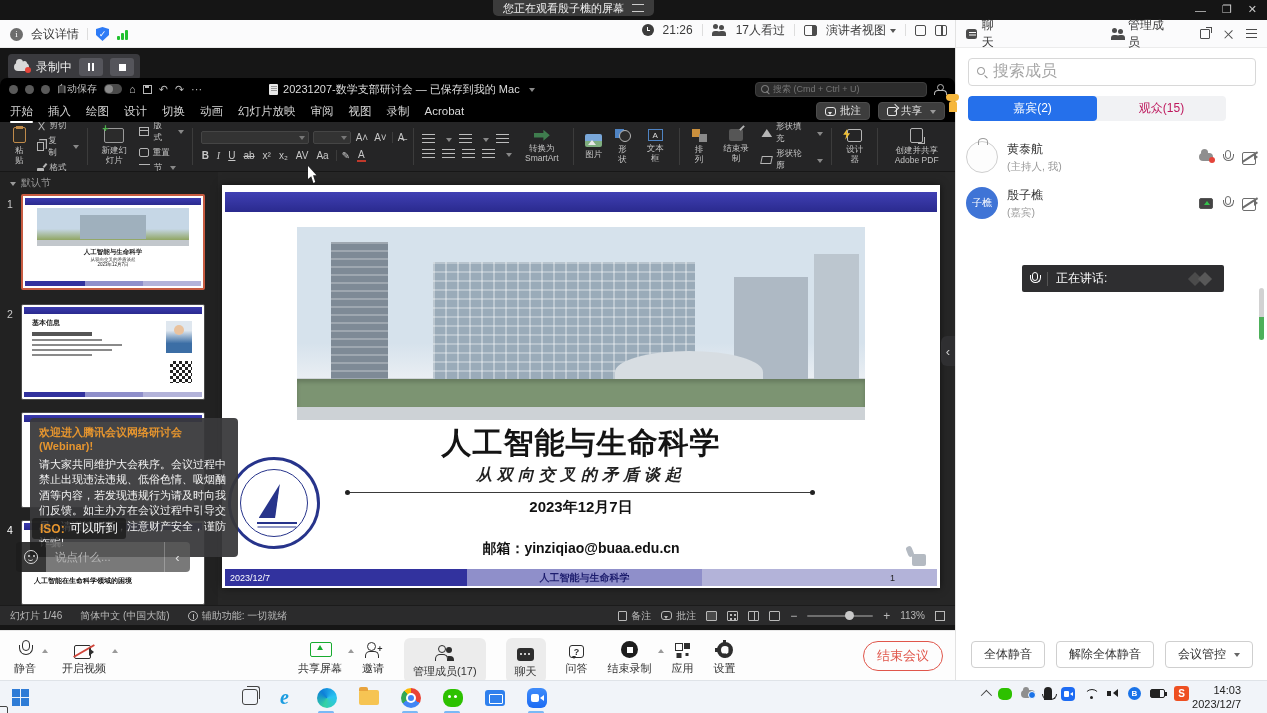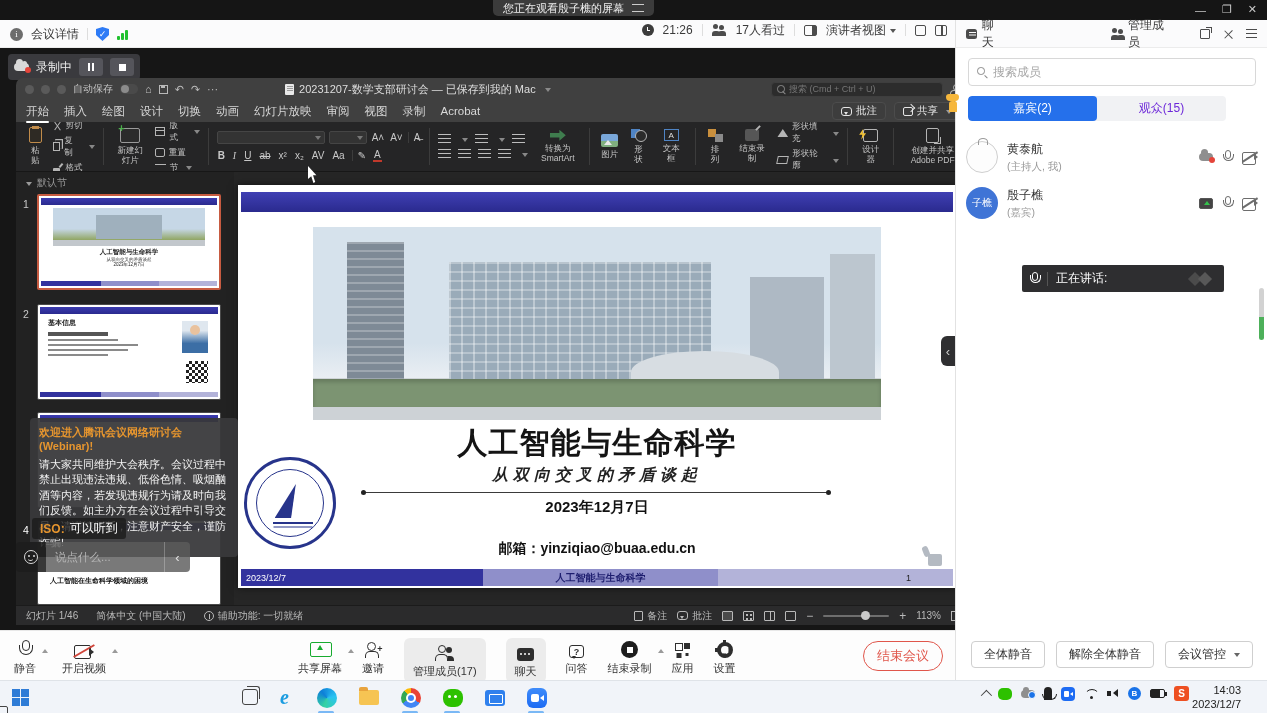--- a/index.html
+++ b/index.html
@@ -43,21 +43,21 @@
 #rec-chip{left:8px;top:6px;height:26px;background:#3a3a3e;border-radius:4px;padding:0 6px;gap:7px;color:#ededed;font-size:12px}
 .i-cloud{width:15px;height:8px;background:#d9d9d9;border-radius:5px;position:relative}
 .i-cloud::before{content:"";position:absolute;left:2px;top:-4px;width:7px;height:7px;background:#d9d9d9;border-radius:50%}
 .i-cloud::after{content:"";position:absolute;right:2px;top:-2px;width:5px;height:5px;background:#d9d9d9;border-radius:50%}
 .red-dot{position:absolute;right:-2px;bottom:-2px;width:6px;height:6px;border-radius:50%;background:#e4443a}
 .rec-btn{width:24px;height:18px;background:#55555b;border-radius:3px;display:flex;align-items:center;justify-content:center}
 .i-pause{width:6px;height:8px;border-left:2px solid #fff;border-right:2px solid #fff}
 .i-stop{width:7px;height:7px;background:#fff}
 
 
-#ppt{left:16px;top:30px;width:955px;height:547px;background:#404040;border-radius:7px 7px 0 0}
+#ppt{left:0;top:30px;width:955px;height:547px;background:#000000;border-radius:7px 7px 0 0}
 #ppt-titlebar{height:22px;padding:0 9px;gap:7px;color:#c4c4c4;font-size:11px}
 .tl{width:9px;height:9px;border-radius:50%;background:#5a5a5a}
 .toggle{width:18px;height:10px;border-radius:5px;background:#4a4a4a;position:relative}
 .toggle::before{content:"";position:absolute;left:1px;top:1px;width:8px;height:8px;border-radius:50%;background:#8b8b8b}
 .tb-ic{color:#b9b9b9;font-size:11px}
 .i-save{width:9px;height:9px;border:1.2px solid #b9b9b9;position:relative}
 .i-save::before{content:"";position:absolute;left:1.5px;top:-1px;width:4px;height:3px;background:#b9b9b9}
 .i-doc{width:9px;height:11px;background:#e8e8e8;border-radius:1px;position:relative}
 .i-doc::before{content:"";position:absolute;left:1.5px;top:2px;width:6px;height:1px;background:#9a9a9a;box-shadow:0 2px 0 #9a9a9a,0 4px 0 #9a9a9a}
 #ppt-search{width:172px;height:15px;background:#2c2c2c;border:1px solid #3e3e3e;border-radius:4px;padding:0 5px;gap:4px}
@@ -215,25 +215,25 @@
 .i-bubble-dk::after{content:"";position:absolute;left:2px;bottom:-3px;border:3px solid transparent;border-top-color:#4c4c4c;border-left-width:2px;border-right-width:2px}
 .i-popout{width:11px;height:10px;border:1.3px solid #4c4c4c;border-radius:1px;position:relative}
 .i-popout::after{content:"";position:absolute;right:-3px;top:-3px;width:5px;height:5px;border-top:1.3px solid #4c4c4c;border-right:1.3px solid #4c4c4c}
 .i-close{position:relative;width:10px;height:10px}
 .i-close::before,.i-close::after{content:"";position:absolute;left:4.5px;top:0;width:1.4px;height:11px;background:#4c4c4c}
 .i-close::before{transform:rotate(45deg)}.i-close::after{transform:rotate(-45deg)}
 .i-ham{width:13px;height:9px;border-top:1.5px solid #4c4c4c;border-bottom:1.5px solid #4c4c4c;position:relative}
 .i-ham::before{content:"";position:absolute;left:0;top:2.6px;width:100%;height:1.5px;background:#4c4c4c}
 #right-panel{left:955px;top:48px;width:312px;height:632px;background:#fff;border-left:1px solid #e2e2e2}
 #member-search{left:12px;top:10px;width:288px;height:28px;border:1px solid #d8d8d8;border-radius:4px;padding:0 8px;gap:6px;color:#9a9a9a}
-#member-search input{border:none;outline:none;font-size:12px;color:#14532d;width:230px;font-family:Liberation Sans, sans-serif}
+#member-search input{border:none;outline:none;font-size:16px;color:#14532d;width:230px;font-family:Liberation Mono, monospace}
 #member-search input::placeholder{color:#a7a7a7}
 #tab-pill{left:12px;top:48px;width:258px;height:25px;background:#f1f2f4;border-radius:4px;display:flex;font-size:12px;overflow:hidden}
 #tab-guests{flex:1;background:#2570eb;color:#fff;display:flex;align-items:center;justify-content:center;border-radius:4px}
-#tab-audience{flex:1;color:#6d28d9;display:flex;align-items:center;justify-content:center}
+#tab-audience{flex:1;color:#be185d;display:flex;align-items:center;justify-content:center}
 .i-hand{position:relative;width:13px;height:15px}
 .i-hand::before{content:"";position:absolute;left:2.5px;top:0;width:8px;height:11px;background:#f6b73c;border-radius:3px 3px 0 0}
 .i-hand::after{content:"";position:absolute;left:0;bottom:0;width:13px;height:7px;background:#f6b73c;border-radius:3px 3px 4px 4px}
 .member{left:10px;width:292px;height:46px;display:flex;align-items:center;gap:9px}
 .avatar{width:32px;height:32px;border-radius:50%;flex:0 0 auto;display:flex;align-items:center;justify-content:center}
 .avatar.a1{background:#fdfdfd;border:1px solid #cfcfcf;position:relative}
 .avatar.a1::before{content:"";position:absolute;left:11px;top:-4px;width:8px;height:6px;border-radius:50% 50% 0 0;border:1.3px solid #9a9a9a;border-bottom:none}
 .avatar.a2{background:#3f74d6;color:#fff;font-size:10px}
 .m-name{font-size:12px;color:#333}
 .m-role{font-size:10.5px;color:#999;margin-top:2px}

